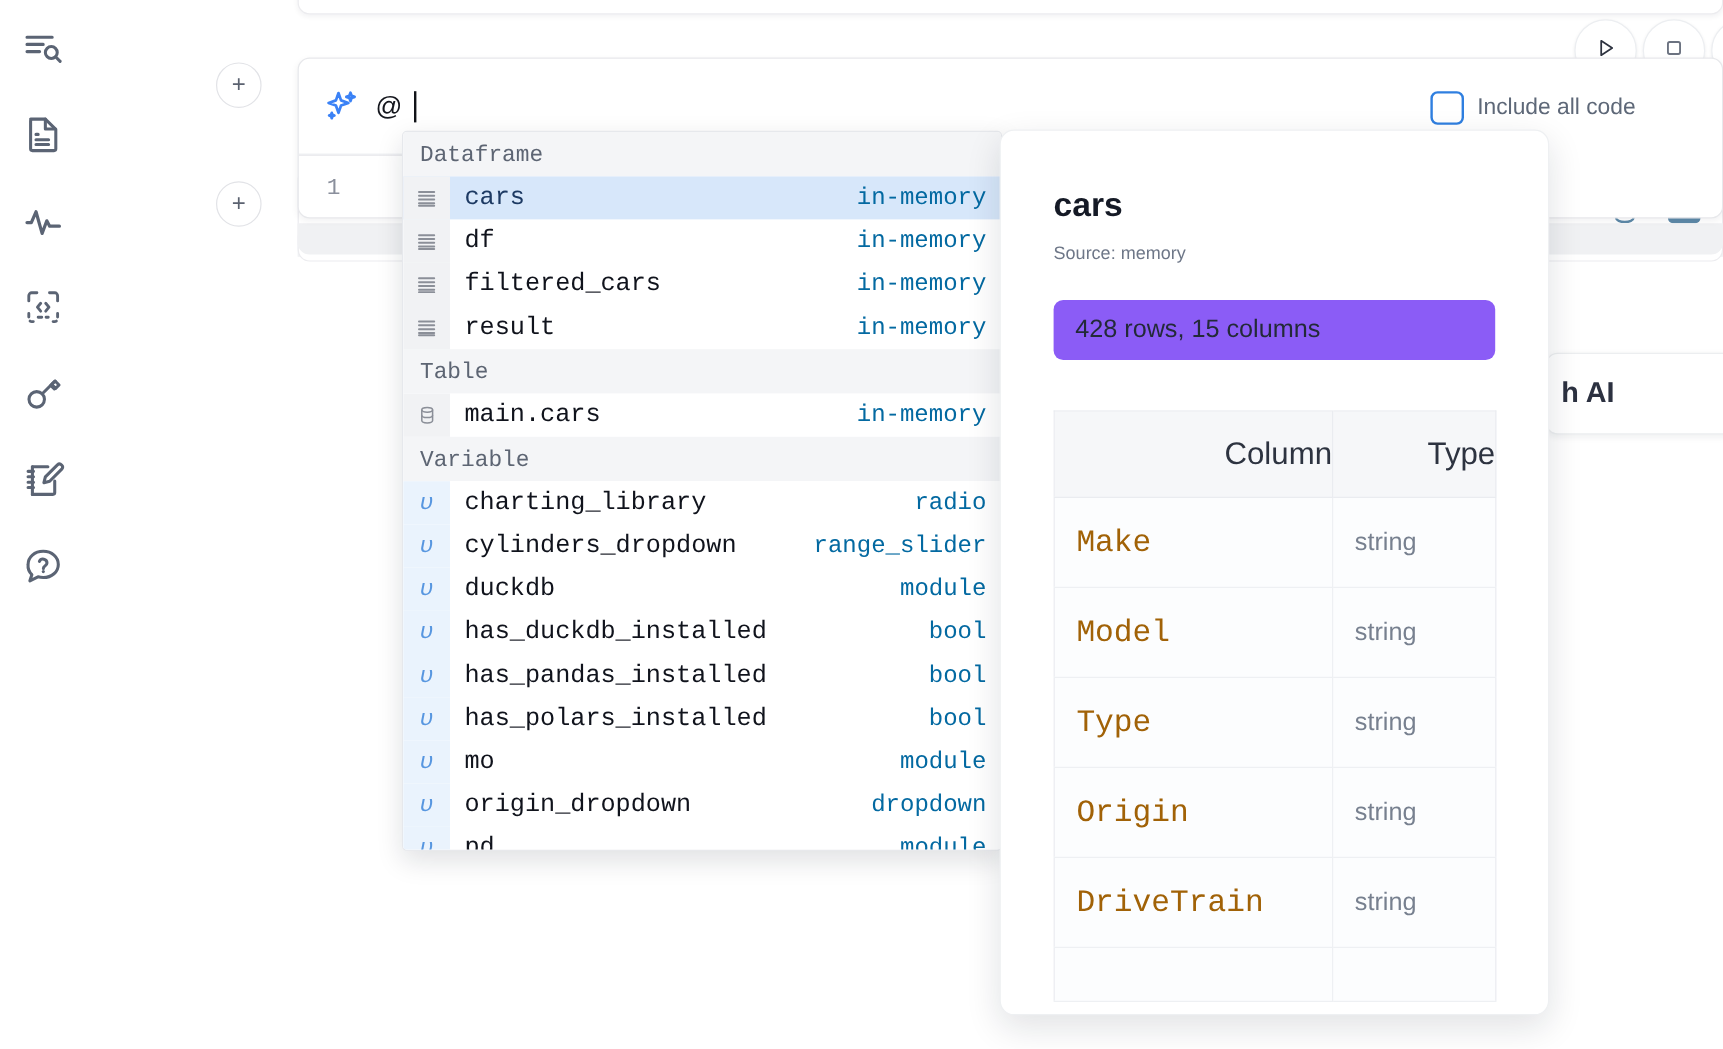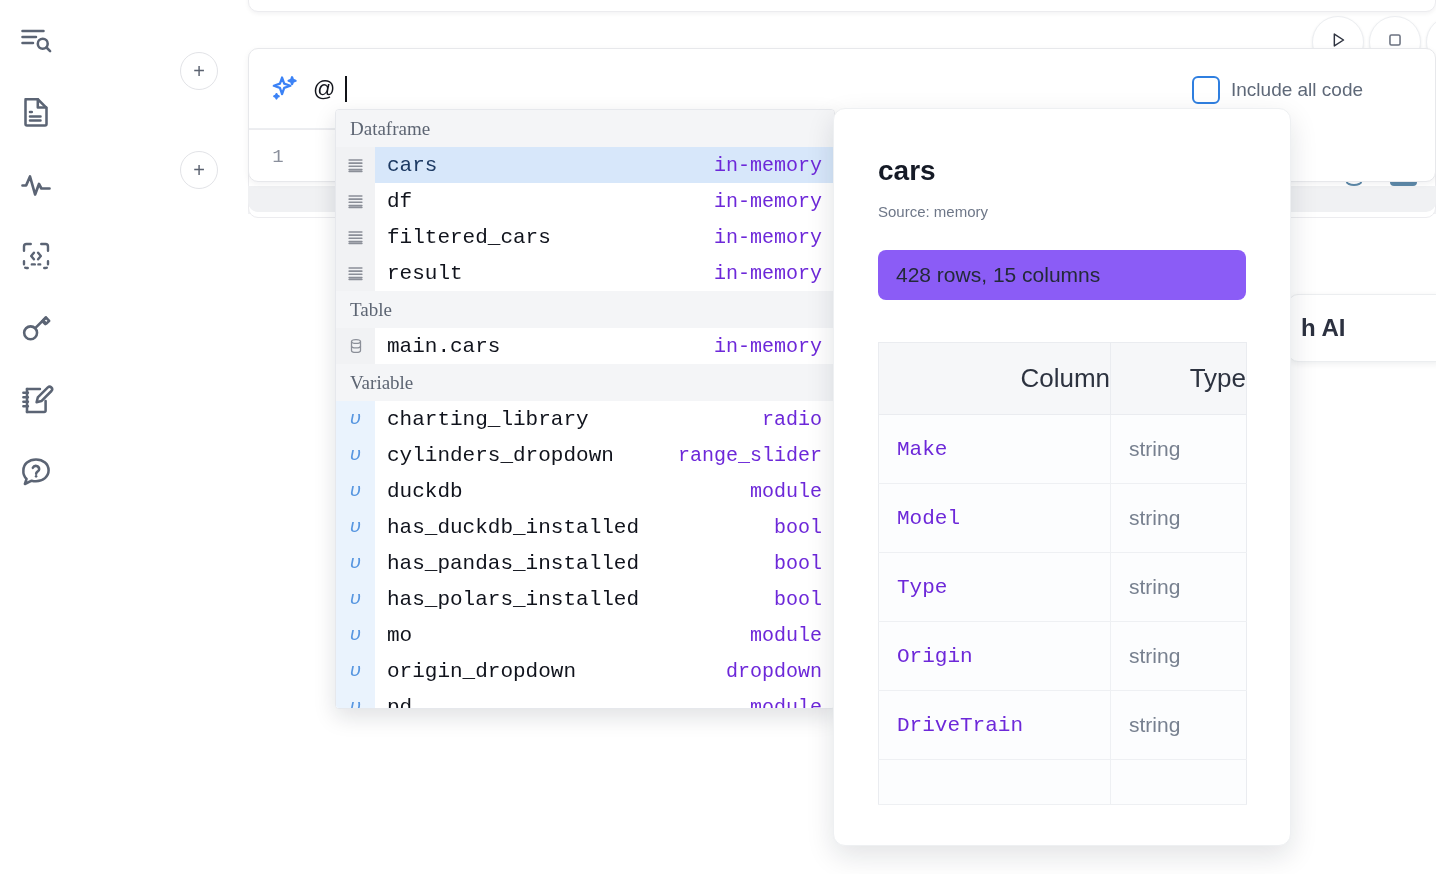--- a/index.html
+++ b/index.html
@@ -141,37 +141,37 @@
   .ac {
     position:absolute; left: 335px; top: 109px; width: 500px; height: 600px;
     background:#fff; border:1px solid #e6e8ec; border-radius: 4px;
     box-shadow: 0 8px 22px rgba(15,23,42,0.13);
     overflow: hidden; z-index: 30;
     font-family: "Liberation Mono", monospace;
   }
   .ac-group {
     height: 37px; background:#f4f5f7; color:#5d6573;
     display:flex; align-items:center; padding-left: 14px;
-    font-size: 19px; font-family:Liberation Serif, serif;
+    font-size: 19px; font-family:Liberation Mono, monospace;
   }
   .ac-row {
     height: 36px; display:flex; align-items:center;
     font-size: 21px; cursor:pointer; background:#fff;
   }
   .ac-row.selected { background:#d7e7fa; }
   .ac-gutter {
     width: 39px; min-width:39px; height:100%;
     display:flex; align-items:center; justify-content:center;
     background:#f1f2f4;
   }
   .ac-gutter.var { background:#eaf3fd; color:#5796e0; font-style: italic; font-size:19px; }
   .ac-label { flex:1; padding-left: 12px; color:#10131c; white-space:nowrap; }
   .ac-row.selected .ac-label { color:#1d3a63; }
   .ac-meta {
-    color:#6d28d9; padding-right: 14px; white-space:nowrap; font-size: 20px;
+    color:#0369a1; padding-right: 14px; white-space:nowrap; font-size: 20px;
   }
   .ac-clip { position:absolute; left:0; top:0; width:500px; height:600px; overflow:hidden; }
 
   
   .info {
     position:absolute; left: 833px; top: 108px; width: 458px; height: 738px;
     background:#fff; border:1px solid #eef0f2; border-radius: 12px;
     box-shadow: 0 10px 28px rgba(15,23,42,0.12);
     overflow:hidden; z-index: 40;
   }
@@ -191,21 +191,21 @@
     background:#f6f7f9; text-align:right; font-weight:400;
     font-size: 26px; color:#2d3340; padding: 20px 0 20px 18px;
     border-bottom: 1px solid #eaecf0; border-right: 1px solid #eaecf0;
   }
   .info-table th:last-child { border-right:none; }
   .info-table td {
     padding: 22px 0 22px 18px; border-bottom: 1px solid #eef0f3;
     border-right: 1px solid #eef0f3; background:#fcfdfe;
   }
   .info-table td:last-child { border-right:none; }
-  .td-col { font-family:"Liberation Mono", monospace; font-size: 21px; color:#6d28d9; }
+  .td-col { font-family:"Liberation Mono", monospace; font-size: 26px; color:#a16207; }
   .td-type { font-size: 21px; color:#77808f; }
   .info-table col.c1 { width: 232px; }
   .info-table col.c2 { width: 136px; }
 </style>
 </head>
 <body>
 
 <div class="root">
 
   <div class="cell-top-shadow"></div>

